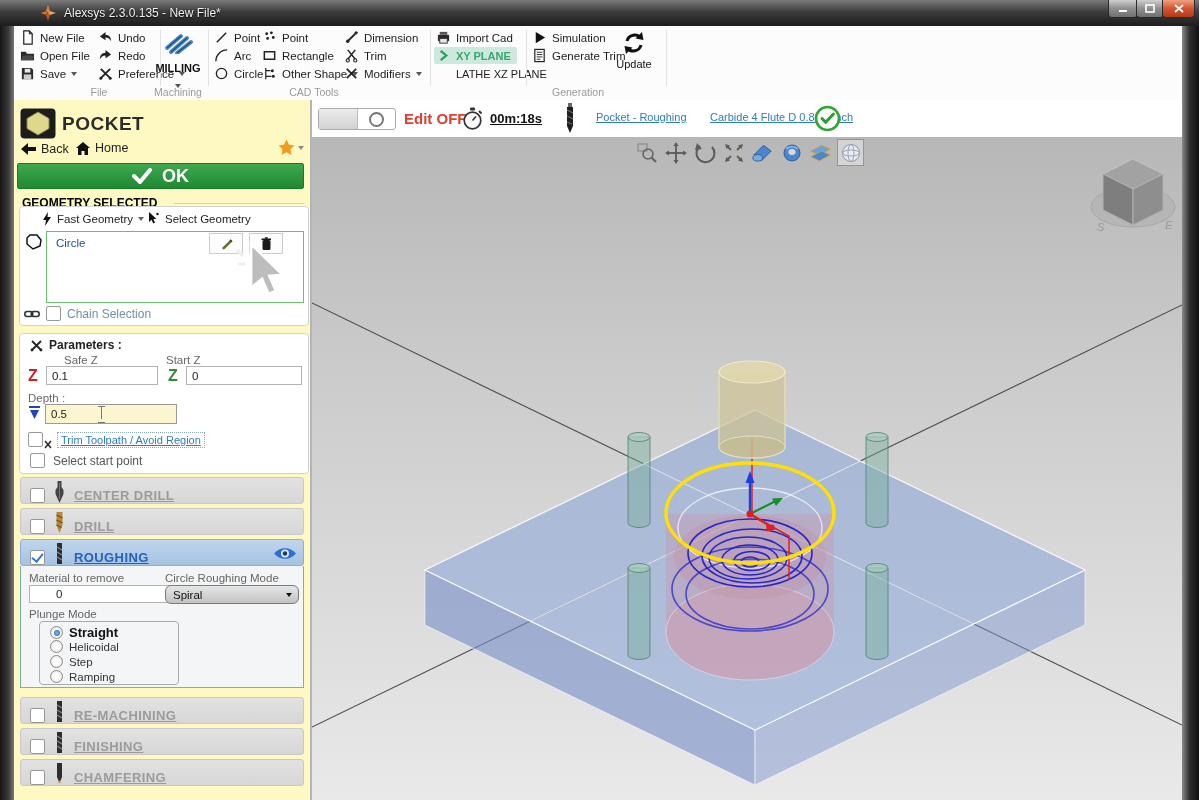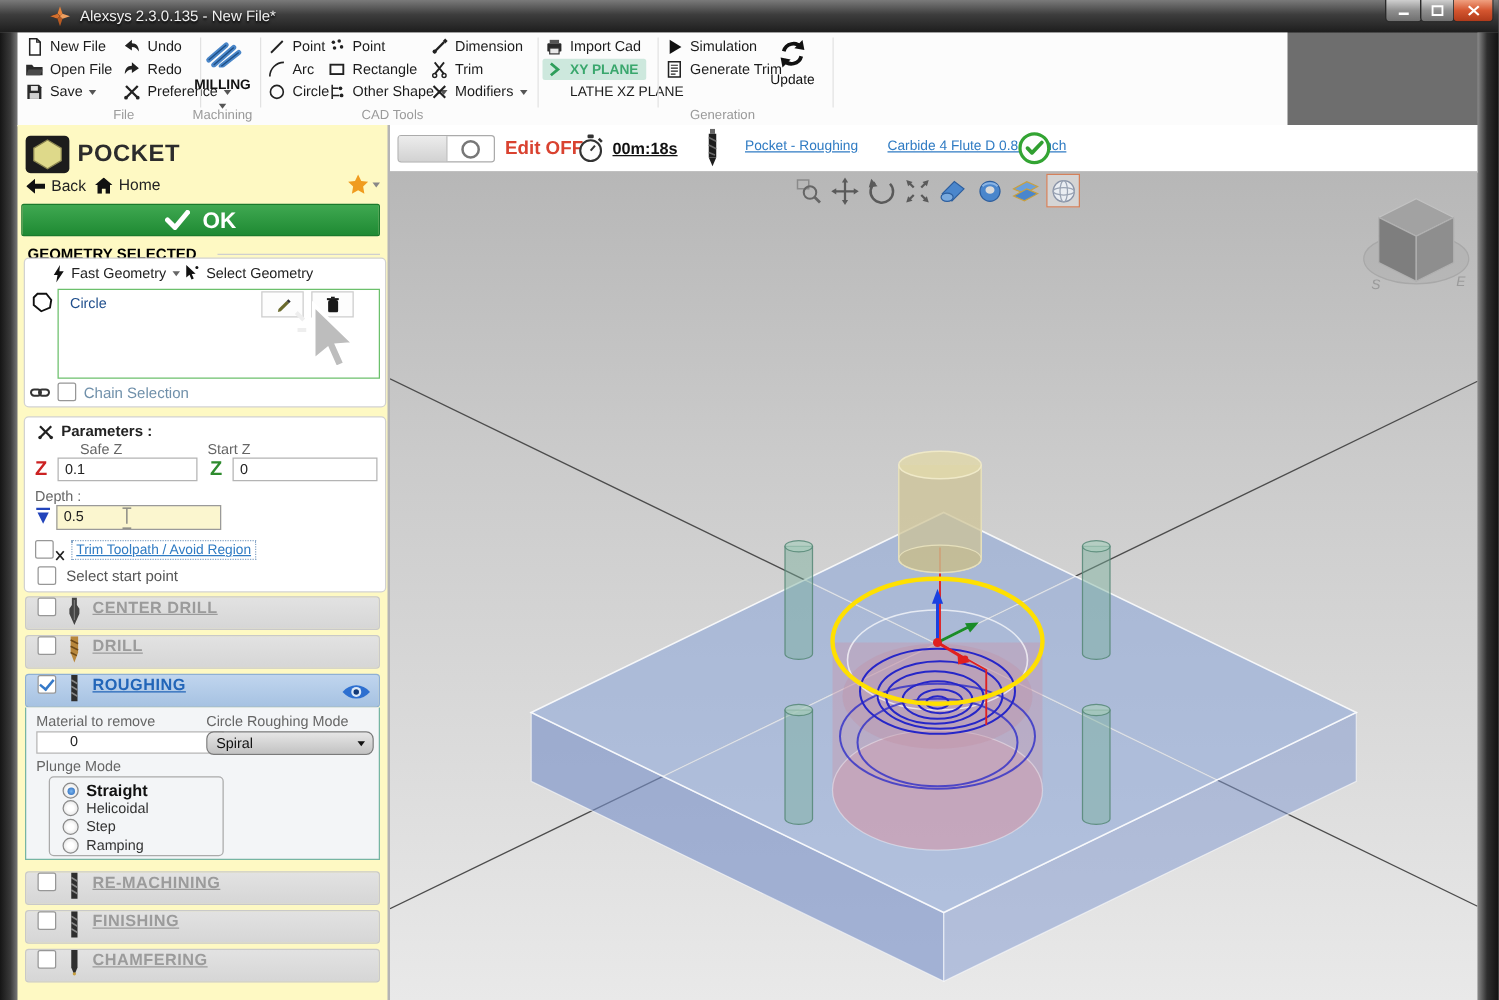--- a/index.html
+++ b/index.html
@@ -9,31 +9,31 @@
   
   #titlebar{left:0;top:0;width:1199px;height:26px;
     background:linear-gradient(180deg,#7a7a7a 0%,#3d3d3d 45%,#1d1d1d 100%);
     display:flex;align-items:center;color:#f0f0f0;font-size:12px;}
   #frame-left{left:0;top:26px;width:14px;height:774px;background:linear-gradient(90deg,#151515,#3a3a3a 60%,#777 100%);}
   #frame-right{left:1182px;top:26px;width:17px;height:774px;background:linear-gradient(90deg,#8a8a8a 0%,#2e2e2e 45%,#111 100%);}
   .winbtn{height:17px;border:1px solid #2a2a2a;border-top:none;border-radius:0 0 4px 4px;
     background:linear-gradient(#cfcfcf,#8f8f8f 50%,#6f6f6f);display:flex;align-items:center;justify-content:center;}
   .winbtn.close{background:linear-gradient(#f0a080,#d4552f 50%,#b03a1a);}
   
-  #ribbon{left:14px;top:26px;width:1016px;height:74px;background:#fcfcfc;border-bottom:1px solid #d5d5d5;}
+  #ribbon{left:14px;top:26px;width:1168px;height:74px;background:#fcfcfc;border-bottom:1px solid #d5d5d5;}
   .ritem{position:absolute;display:flex;align-items:center;gap:5px;height:17px;font-size:11.5px;color:#1c1c1c;white-space:nowrap;cursor:default;}
   .rlabel{position:absolute;bottom:2px;font-size:10.5px;color:#9a9a9a;text-align:center;}
   .rsep{position:absolute;top:4px;bottom:14px;width:1px;background:#e2e2e2;}
   .caret{width:0;height:0;border-left:3px solid transparent;border-right:3px solid transparent;border-top:4px solid #555;display:inline-block;}
   .icon16{width:15px;height:15px;flex:0 0 15px;}
   
   #sidepanel{left:14px;top:100px;width:296px;height:700px;background:#fef9c3;border-right:2px solid #b5b5b5;}
   .fieldbox{position:absolute;border:1px solid #d2d2d2;border-radius:4px;background:#fff;}
   .oprow{position:absolute;left:6px;width:284px;height:27px;border:1px solid #c9c9c9;border-radius:3px;
-     background:linear-gradient(#e2e2e2,#d6d6d6);display:flex;align-items:flex-start;gap:9px;padding:0 9px;box-sizing:border-box;}
+     background:linear-gradient(#e2e2e2,#d6d6d6);display:flex;align-items:flex-end;gap:9px;padding:0 9px;box-sizing:border-box;}
   .oplabel{font-size:13px;font-weight:700;letter-spacing:.4px;color:#9b9b9b;text-decoration:underline;}
   .cb{width:13px;height:13px;border:1px solid #979797;border-radius:2px;background:#fff;display:inline-block;position:relative;flex:0 0 13px;}
   .cb.checked::after{content:"";position:absolute;left:3px;top:0px;width:5px;height:9px;
      border-right:2.5px solid #3579c8;border-bottom:2.5px solid #3579c8;transform:rotate(40deg);}
   .radio{width:11px;height:11px;border:1px solid #8a8a8a;border-radius:50%;background:radial-gradient(#fff 30%,#dcdcdc);display:inline-block;position:relative;flex:0 0 11px;}
   .radio.sel::after{content:"";position:absolute;left:2.5px;top:2.5px;width:6px;height:6px;border-radius:50%;background:radial-gradient(#7ab6f0,#2563b5);}
   .ipt{position:absolute;border:1px solid #b4b4b4;background:#fff;font-family:"Liberation Sans",sans-serif;
      font-size:11.5px;color:#222;padding:0 5px;box-sizing:border-box;}
   .slabel{position:absolute;font-size:11.5px;color:#666;}
   

